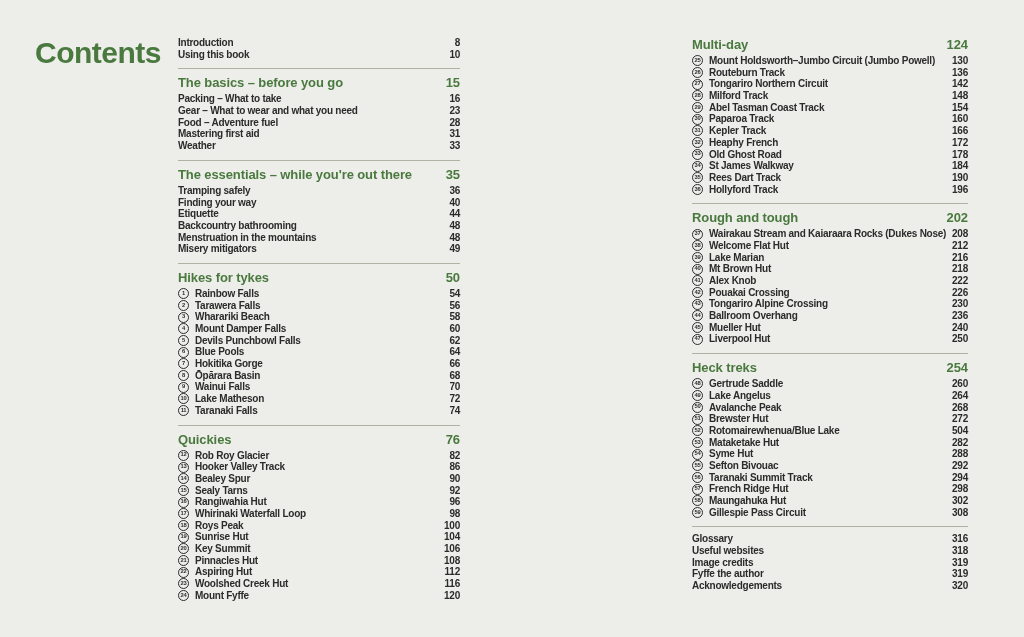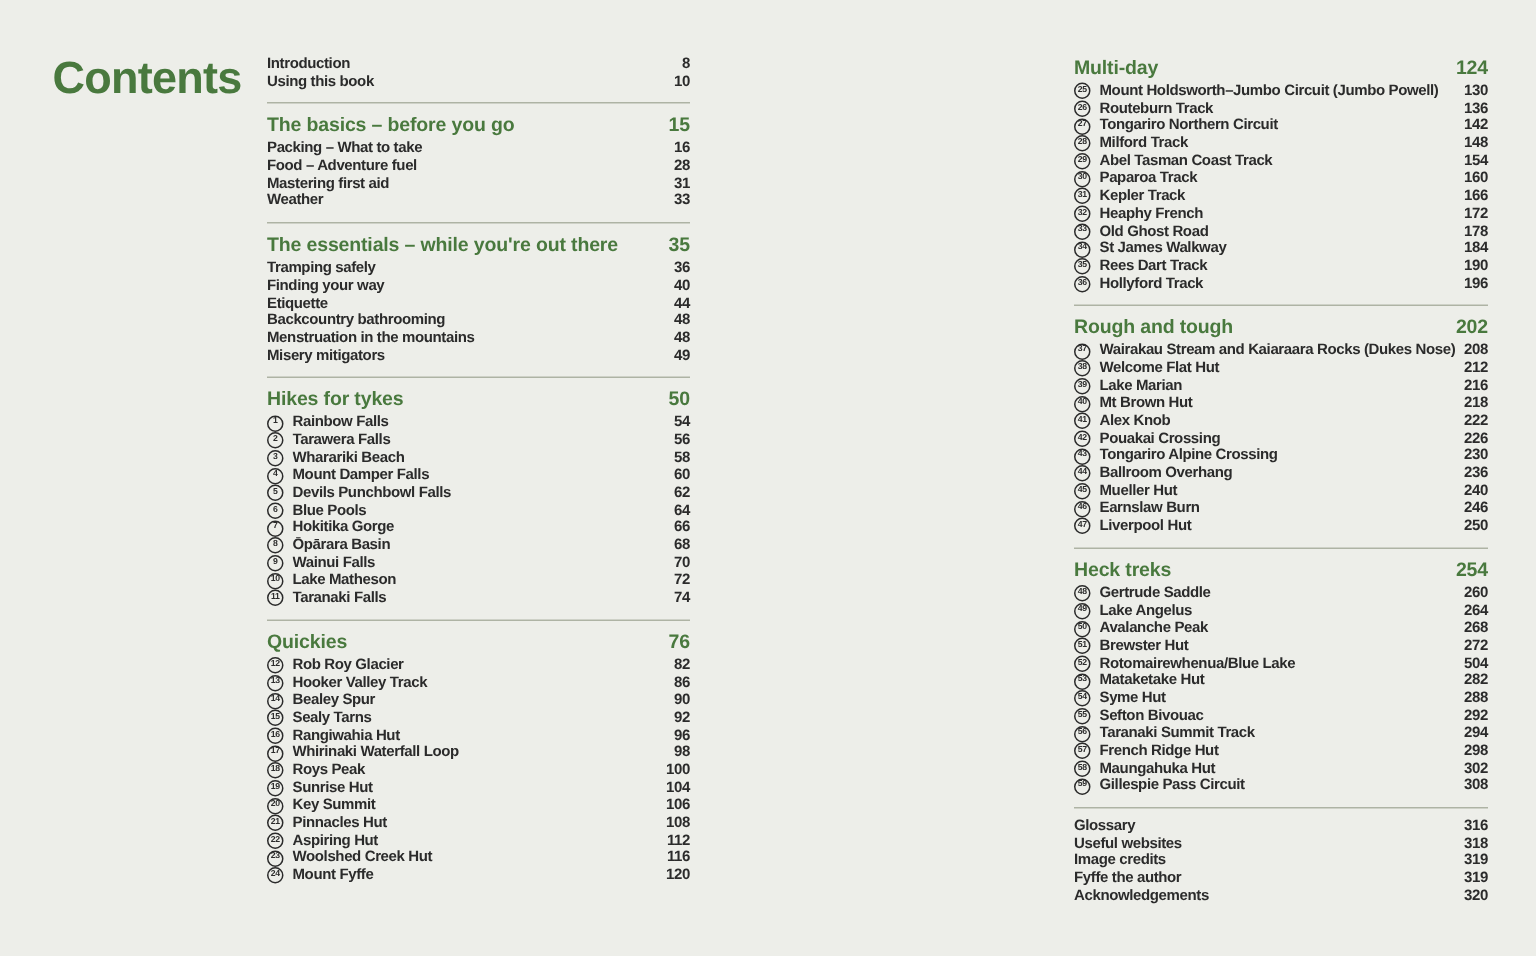--- a/index.html
+++ b/index.html
@@ -19,21 +19,21 @@
     font-size: 30px;
     font-weight: 700;
     letter-spacing: -0.5px;
     color: #49793e;
   }
   .toc-col {
     position: absolute;
     top: 37px;
   }
   .toc-col.left  { left: 178px; width: 282px; }
-  .toc-col.right { left: 716px; width: 276px; }
+  .toc-col.right { left: 692px; width: 276px; }
 
   .divider {
     border: none;
     border-top: 1px solid rgba(98, 106, 80, 0.45);
     margin: 8px 0 6px 0;
   }
   .section-heading {
     display: flex;
     justify-content: space-between;
     align-items: baseline;
@@ -110,20 +110,25 @@
       <span class="heading-label">The basics – before you go</span>
       <span class="heading-page">15</span>
     </div>
     <ul class="entries">
   <li class="entry">
 
     <span class="entry-label">Packing – What to take</span>
     <span class="entry-page">16</span>
   </li>
 
+  <li class="entry">
+
+    <span class="entry-label">Gear – What to wear and what you need</span>
+    <span class="entry-page">23</span>
+  </li>
 
   <li class="entry">
 
     <span class="entry-label">Food – Adventure fuel</span>
     <span class="entry-page">28</span>
   </li>
 
   <li class="entry">
 
     <span class="entry-label">Mastering first aid</span>
@@ -481,25 +486,20 @@
     <span class="entry-label">Ballroom Overhang</span>
     <span class="entry-page">236</span>
   </li>
 
   <li class="entry">
     <span class="entry-num">45</span>
     <span class="entry-label">Mueller Hut</span>
     <span class="entry-page">240</span>
   </li>
 
-  <li class="entry">
-    <span class="entry-num">46</span>
-    <span class="entry-label">Earnslaw Burn</span>
-    <span class="entry-page">246</span>
-  </li>
 
   <li class="entry">
     <span class="entry-num">47</span>
     <span class="entry-label">Liverpool Hut</span>
     <span class="entry-page">250</span>
   </li>
 </ul>
   </section>
 
   <section class="toc-section">

